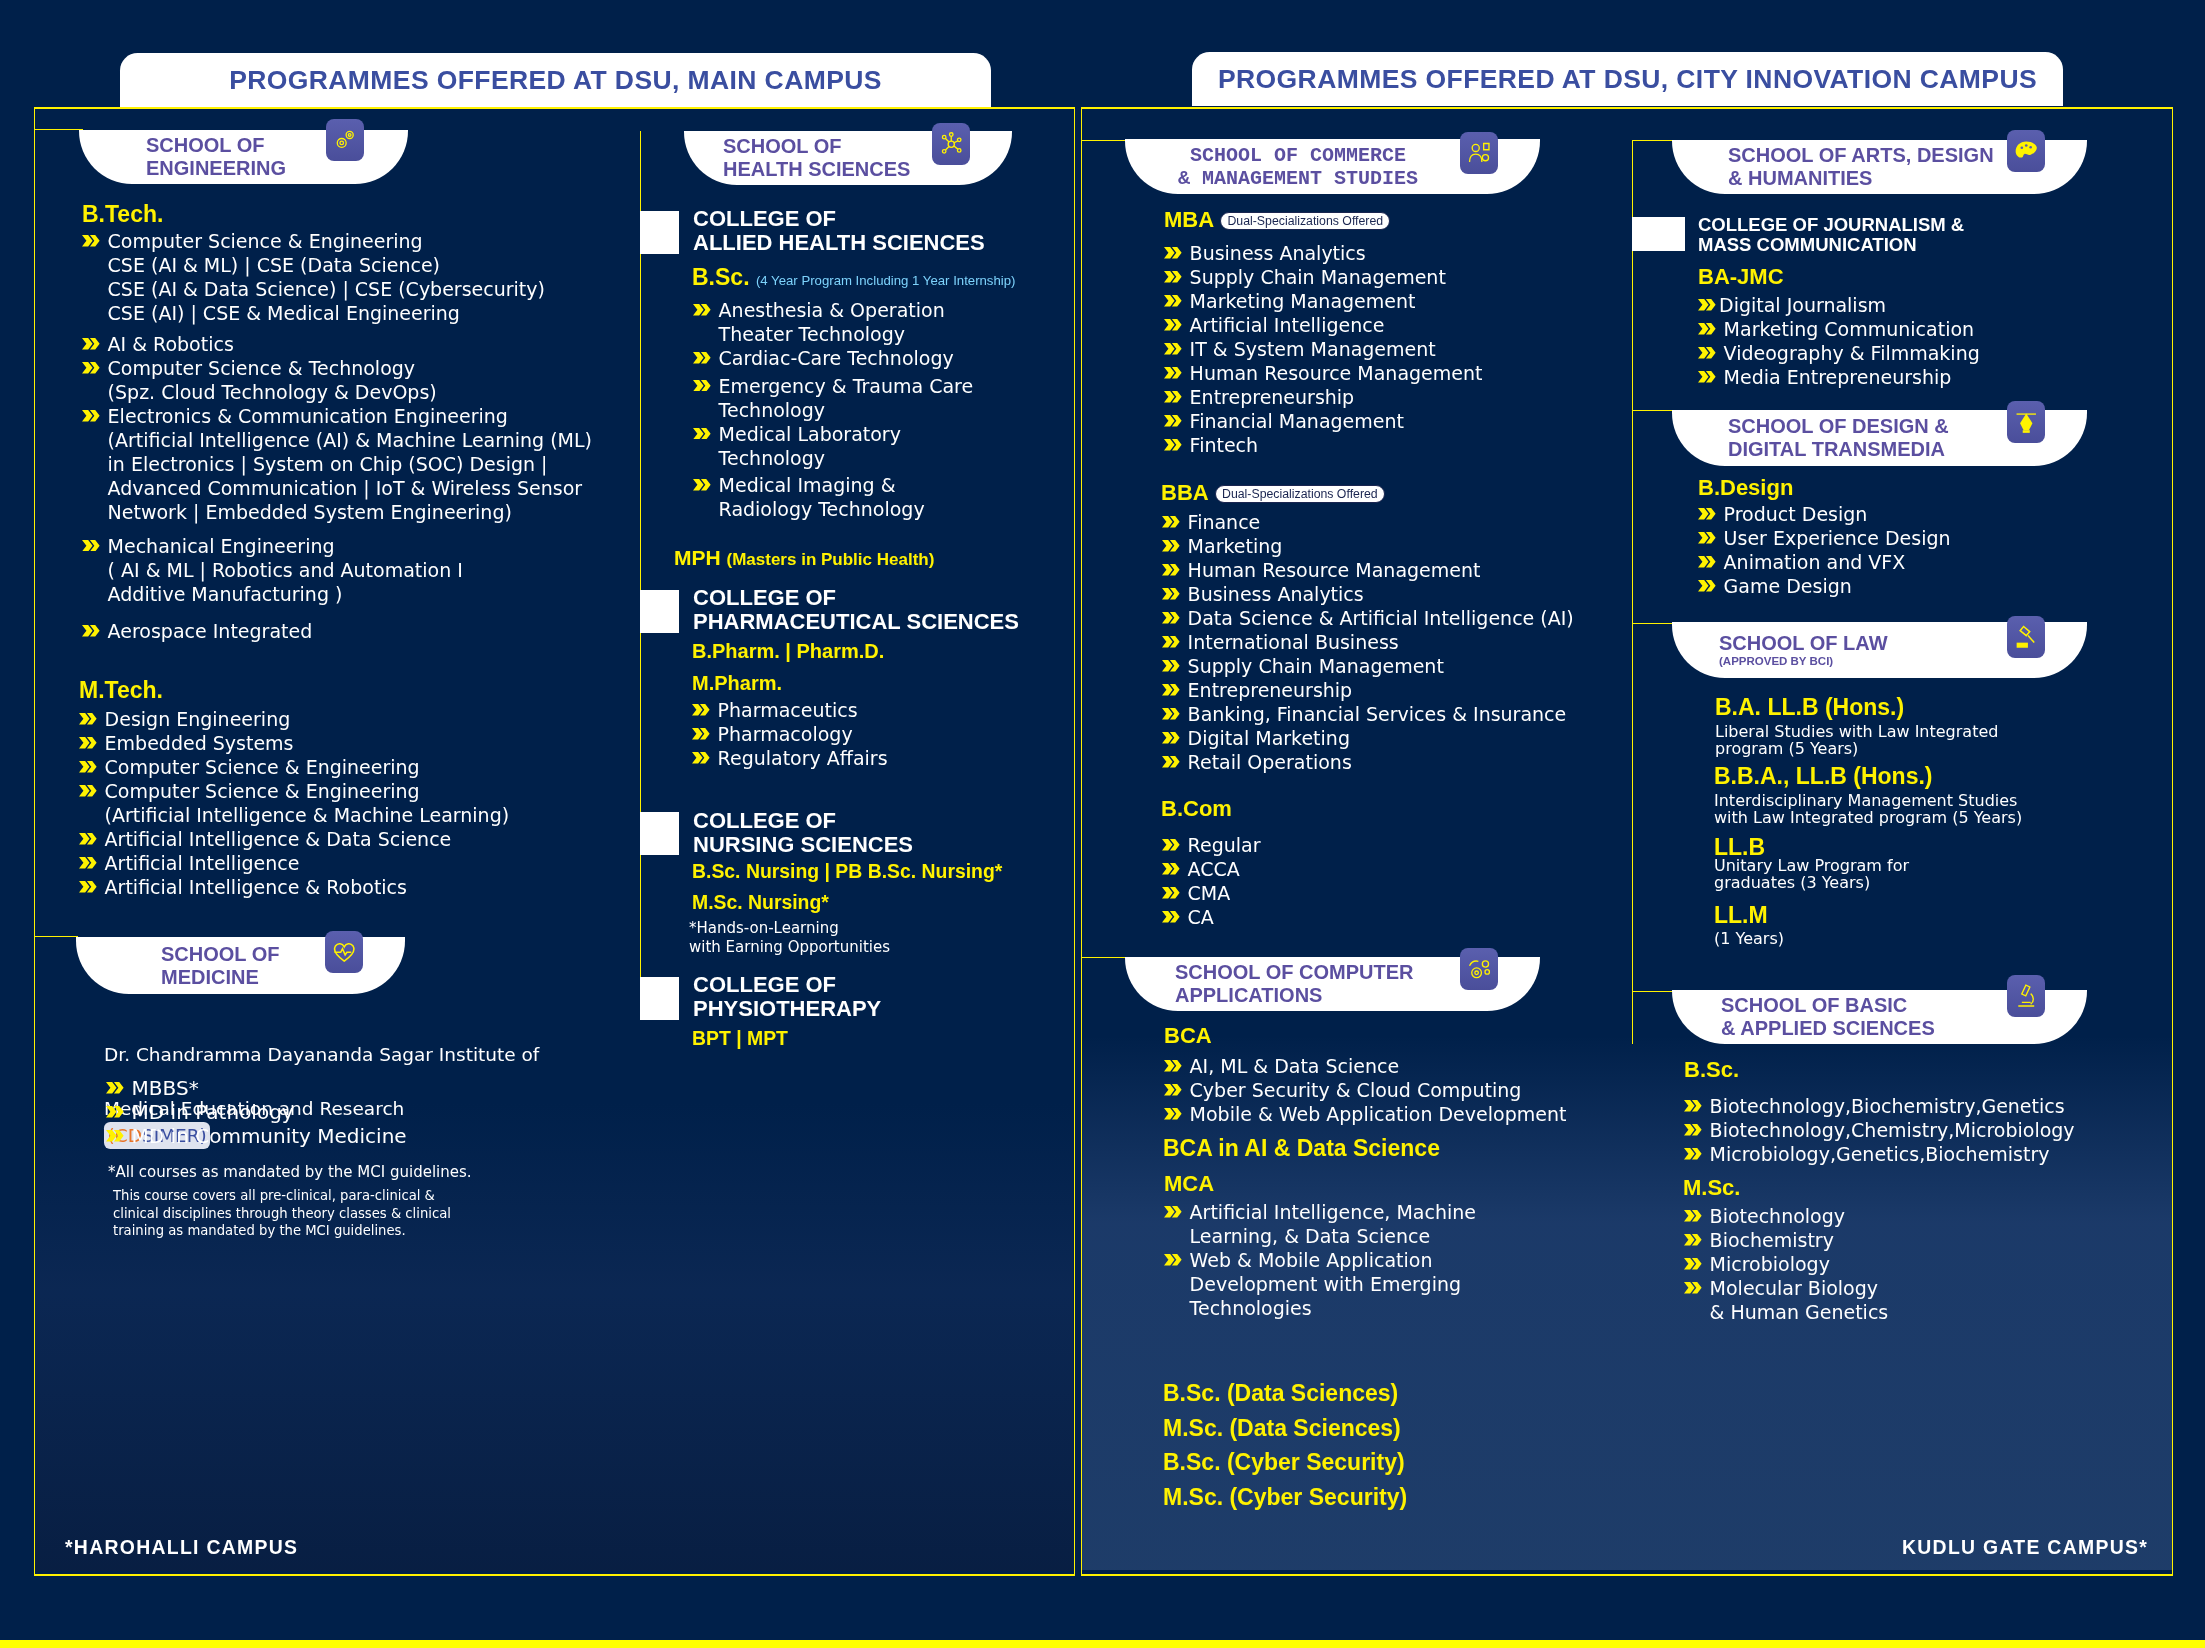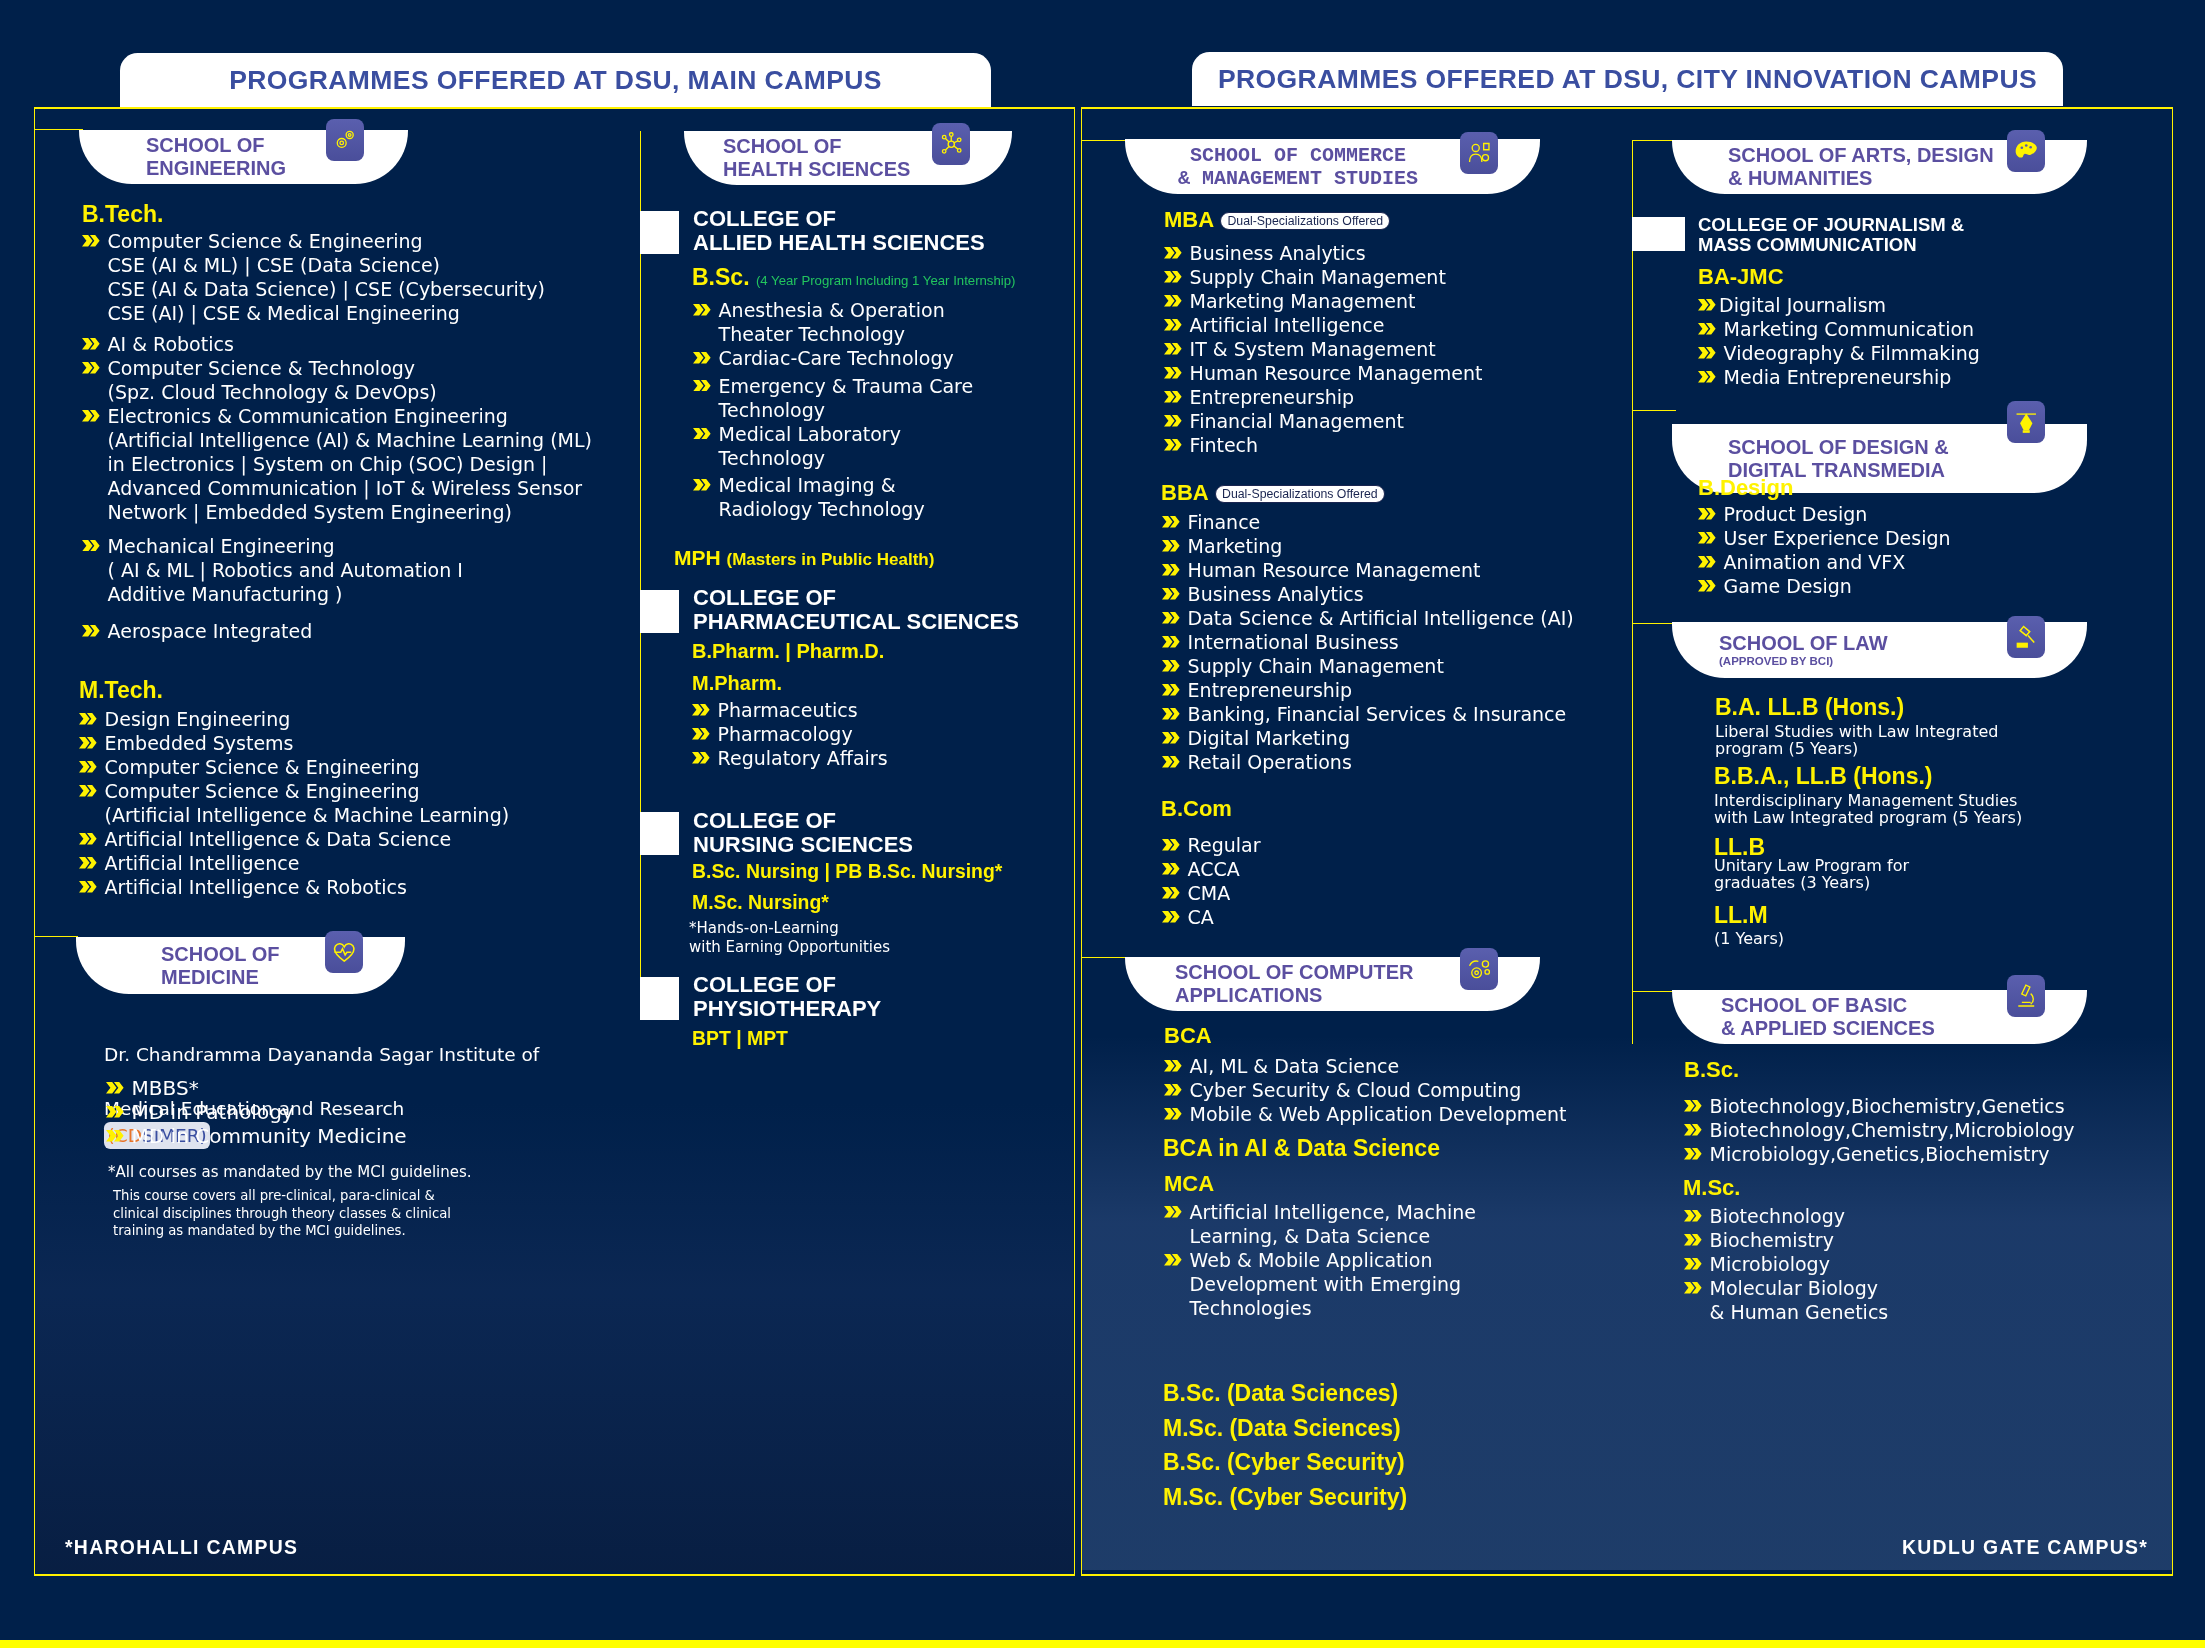--- a/index.html
+++ b/index.html
@@ -181,21 +181,21 @@
       <circle cx="48" cy="44" r="4"></circle>
       <path d="M25 25l-8-8M30 23v-11M36 27l9-5M25 35l-8 8M36 34l9 7"></path>
     </svg>
 </div>
 
 <div class="college-marker" style="left:640px; top:211px;"></div>
 <div class="college-title" style="left:693px; top:207px;">COLLEGE OF
 ALLIED HEALTH SCIENCES</div>
 <div class="degree" style="left:692px; top:264px;">
   <span>B.Sc.</span>
-  <span style="font-size:13.2px; color:#22c55e; font-weight:normal;">(4 Year Program Including 1 Year Internship)</span>
+  <span style="font-size:13.2px; color:#7dd3fc; font-weight:normal;">(4 Year Program Including 1 Year Internship)</span>
 </div>
 <ul class="list" style="left:693px; top:298px; width:388px; line-height:24px;">
   <li><svg class="arrow" viewBox="0 0 44 26">
         <path d="M0 0h14l10 13-10 13H0l10-13z M18 0h12l10 13-10 13H18l10-13z" fill="#fff200"></path>
       </svg><span>Anesthesia &amp; Operation
 Theater Technology</span></li>
   <li><svg class="arrow" viewBox="0 0 44 26">
         <path d="M0 0h14l10 13-10 13H0l10-13z M18 0h12l10 13-10 13H18l10-13z" fill="#fff200"></path>
       </svg><span>Cardiac-Care Technology</span></li>
   <li style="margin-top:3.5px;"><svg class="arrow" viewBox="0 0 44 26">
@@ -414,21 +414,21 @@
         <path d="M0 0h14l10 13-10 13H0l10-13z M18 0h12l10 13-10 13H18l10-13z" fill="#fff200"></path>
       </svg><span>Marketing Communication</span></li>
   <li><svg class="arrow" viewBox="0 0 44 26">
         <path d="M0 0h14l10 13-10 13H0l10-13z M18 0h12l10 13-10 13H18l10-13z" fill="#fff200"></path>
       </svg><span>Videography &amp; Filmmaking</span></li>
   <li><svg class="arrow" viewBox="0 0 44 26">
         <path d="M0 0h14l10 13-10 13H0l10-13z M18 0h12l10 13-10 13H18l10-13z" fill="#fff200"></path>
       </svg><span>Media Entrepreneurship</span></li>
 </ul>
 
-<div class="school-tab" style="left:1672px; top:424px; width:415px; height:69px; padding-left:56px;">
+<div class="school-tab" style="left:1672px; top:410px; width:415px; height:56px; padding-left:56px;">
   <span class="label">SCHOOL OF  DESIGN &amp;
 DIGITAL TRANSMEDIA</span>
 </div>
 <div class="icon-badge" style="left:2007px; top:401px;">
   <svg viewBox="0 0 60 60" fill="#fff200">
       <path d="M30 10l14 22-8 16H24l-8-16z"></path>
       <rect x="22" y="48" width="16" height="6"></rect>
       <rect x="8" y="10" width="44" height="3"></rect>
     </svg>
 </div>

